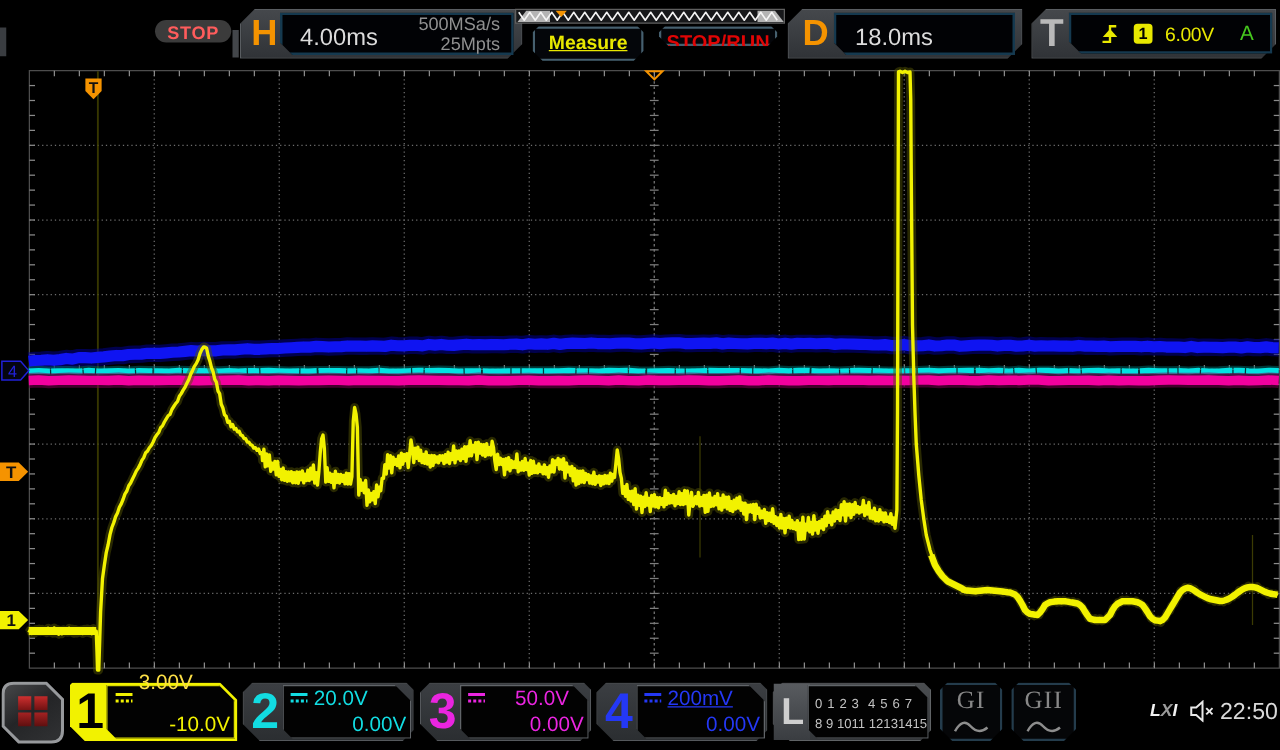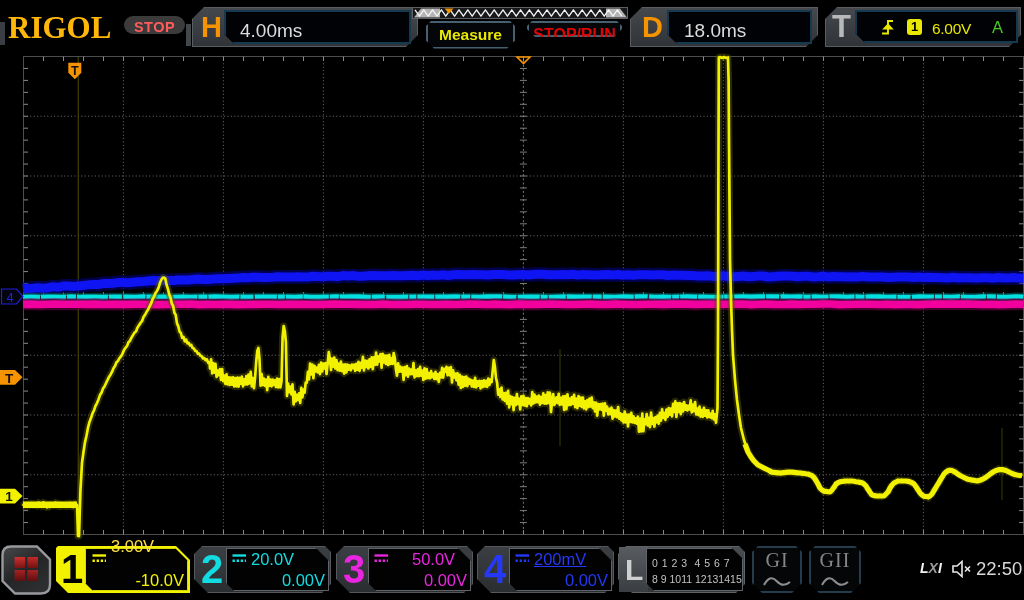--- a/index.html
+++ b/index.html
@@ -1,32 +1,32 @@
 <!DOCTYPE html>
 <html><head><meta charset="utf-8"><style>
 * { margin:0; padding:0; box-sizing:border-box; }
 html,body { width:1024px; height:600px; background:#000; overflow:hidden; }
 body { font-family:"Liberation Sans",sans-serif; position:relative; }
 #scope { position:absolute; left:0; top:0; width:1024px; height:600px; background:#000; }
 .abs { position:absolute; }
 .gbox { position:absolute; background:linear-gradient(#45484c,#303337); border:1px solid #595d61; }
 .screen { position:absolute; background:#010205; border:2px solid #15394f; }
-.btn { position:absolute; background:#04060a; border:2px solid #46606f; color:#e8e800; font-weight:bold; text-align:center; }
+.btn { position:absolute; background:#04060a; border:2px solid #46606f; color:#e8e800; font-weight:bold; text-align:center;text-decoration:underline; }
 </style></head><body>
 <div id="scope">
 
-<div class="abs" style="left:8px;top:13px;width:115px;height:30px;color:#ffb70a;font-family:'Liberation Serif',serif;font-weight:bold;font-size:31px;line-height:30px;letter-spacing:0px;">RIGOL</div>
 <div class="abs" style="left:124px;top:15.5px;width:61px;height:18px;background:#3b3b3b;border-radius:11px;color:#ff5c5c;font-weight:bold;font-size:14.5px;line-height:22px;text-align:center;letter-spacing:0.5px;">STOP</div>
 <div class="abs" style="left:0px;top:22px;width:5px;height:23px;background:#3a3d41;"></div>
 <div class="abs" style="left:186px;top:24px;width:5px;height:22px;background:#43464a;"></div>
 
 <div class="gbox" style="left:192px;top:7px;width:226px;height:40px;clip-path:polygon(12px 0,100% 0,100% calc(100% - 12px),calc(100% - 12px) 100%,0 100%,0 12px);"></div>
 <div class="abs" style="left:201px;top:9px;width:24px;height:36px;color:#f59300;font-weight:bold;font-size:29px;line-height:36px;">H</div>
 <div class="screen" style="left:224px;top:10px;width:187px;height:34px;clip-path:polygon(0 0,100% 0,100% 100%,10px 100%,0 calc(100% - 10px));"></div>
 <div class="abs" style="left:240px;top:21px;width:70px;height:20px;color:#dcdcdc;font-size:19px;line-height:20px;">4.00ms</div>
+<div class="abs" style="left:312px;top:13px;width:88px;height:30px;color:#909090;font-size:14.5px;line-height:15.5px;text-align:right;">500MSa/s<br>25Mpts</div>
 
 <svg class="abs" style="left:0;top:0;" width="1024" height="56" viewBox="0 0 1024 56">
 <rect x="412.5" y="7.5" width="215" height="11" fill="#17181a" stroke="#606060" stroke-width="1"></rect>
 <polygon points="421,8.5 440,8.5 440,17.5 414,17.5" fill="#b4b4b4"></polygon>
 <polygon points="606,8.5 620,8.5 627,17.5 606,17.5" fill="#b4b4b4"></polygon>
 <polyline points="415.0,9.8 419.4,16.2 423.8,9.8 428.2,16.2 432.6,9.8 437.0,16.2 441.4,9.8 445.8,16.2 450.2,9.8 454.6,16.2 459.0,9.8 463.4,16.2 467.8,9.8 472.2,16.2 476.6,9.8 481.0,16.2 485.4,9.8 489.8,16.2 494.2,9.8 498.6,16.2 503.0,9.8 507.4,16.2 511.8,9.8 516.2,16.2 520.6,9.8 525.0,16.2 529.4,9.8 533.8,16.2 538.2,9.8 542.6,16.2 547.0,9.8 551.4,16.2 555.8,9.8 560.2,16.2 564.6,9.8 569.0,16.2 573.4,9.8 577.8,16.2 582.2,9.8 586.6,16.2 591.0,9.8 595.4,16.2 599.8,9.8 604.2,16.2 608.6,9.8 613.0,16.2 617.4,9.8 621.8,16.2" fill="none" stroke="#f4f4f4" stroke-width="1.3" stroke-linejoin="round"></polyline>
 <polygon points="444.5,8.5 453.5,8.5 449,13.5" fill="#f59300"></polygon>
 </svg>
 
 <div class="btn" style="left:426px;top:21px;width:89px;height:27.5px;clip-path:polygon(5px 0,calc(100% - 5px) 0,100% 5px,100% calc(100% - 8px),calc(100% - 8px) 100%,8px 100%,0 calc(100% - 8px),0 5px);font-size:15.5px;line-height:23px;">Measure</div>

